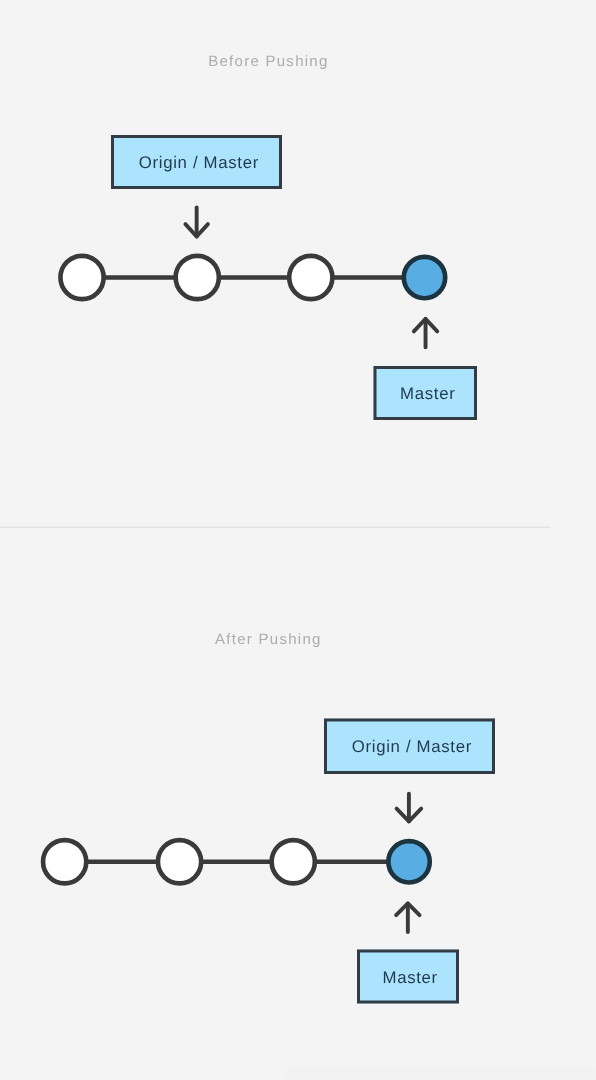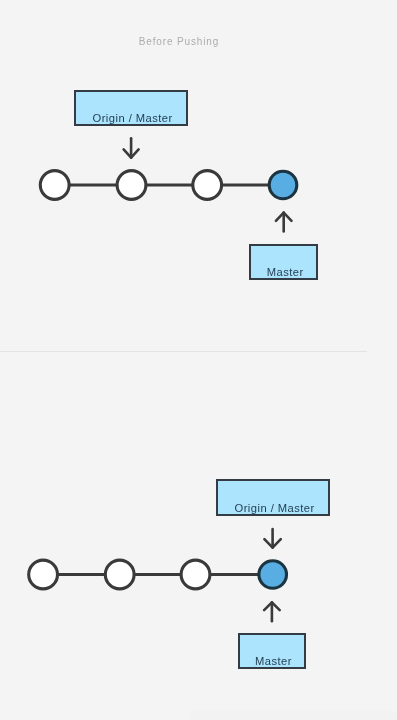--- a/index.html
+++ b/index.html
@@ -4,21 +4,21 @@
 <style>
   html,body{margin:0;padding:0;}
   body{width:397px;height:720px;background:#f4f4f4;
        font-family:"Liberation Sans",sans-serif;overflow:hidden;}
   .stage{position:relative;width:397px;height:720px;}
   .title{position:absolute;left:0.5px;width:356px;text-align:center;
          color:#adadad;font-size:10px;letter-spacing:0.85px;line-height:11px;
          text-indent:0.85px;transform:translateZ(0);}
   .divider{position:absolute;left:0;width:367px;height:1px;background:#e3e3e3;}
   .box{position:absolute;box-sizing:border-box;background:#ace4fd;
-       border:2.6px solid #333c45;display:flex;align-items:flex-end;justify-content:center;}
+       border:2.6px solid #333c45;display:flex;align-items:center;justify-content:center;}
   .box span{font-size:11.2px;letter-spacing:0.45px;color:#1f3a4d;
             text-indent:3.2px;white-space:nowrap;transform:translateZ(0);padding-top:1.6px;}
   svg{position:absolute;left:0;top:0;overflow:visible;}
   .edge-shade{position:absolute;}
 </style>
 </head>
 <body>
 
 <div class="stage">
 
@@ -56,20 +56,21 @@
   <div class="box" style="left:74.1px;top:89.9px;width:113.8px;height:36px;">
     <span>Origin / Master</span>
   </div>
 
   <div class="box" style="left:248.9px;top:243.9px;width:69.4px;height:36px;">
     <span>Master</span>
   </div>
 
   <div class="divider" style="top:351px;"></div>
 
+  <div class="title" style="top:421px;">After Pushing</div>
 
   <div class="box" style="left:215.8px;top:478.9px;width:114.4px;height:36.7px;">
     <span>Origin / Master</span>
   </div>
 
   <div class="box" style="left:237.6px;top:633px;width:68.5px;height:36.4px;">
     <span>Master</span>
   </div>
 
   <div class="edge-shade" style="left:190px;top:711px;width:207px;height:9px;background:#f2f2f2;"></div>

